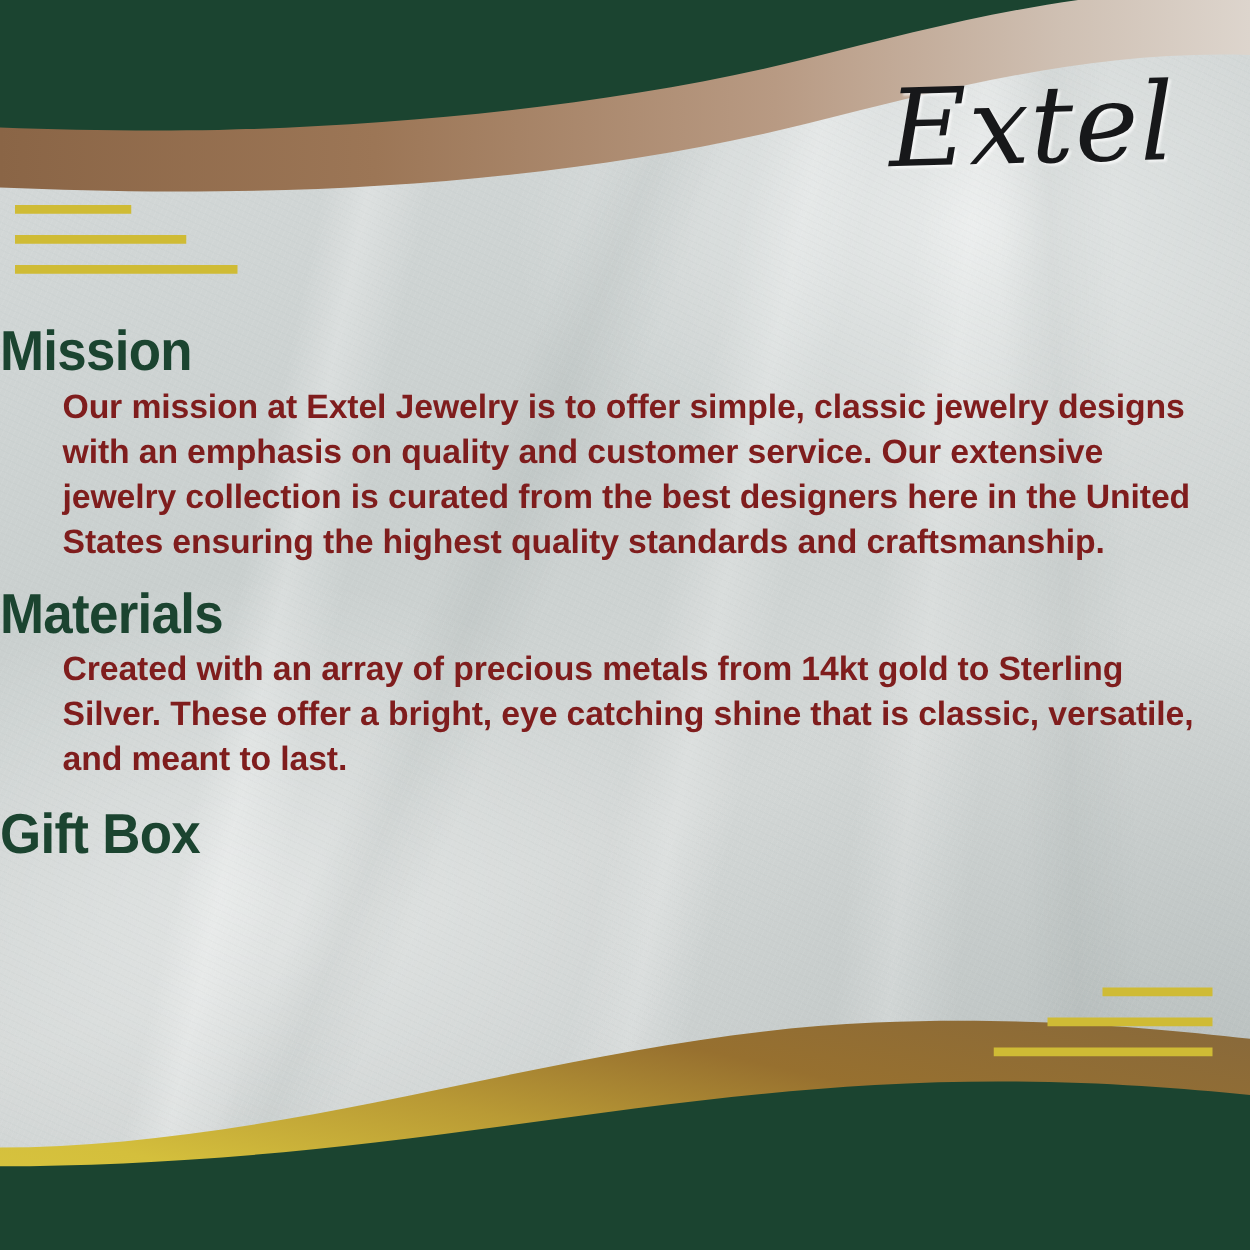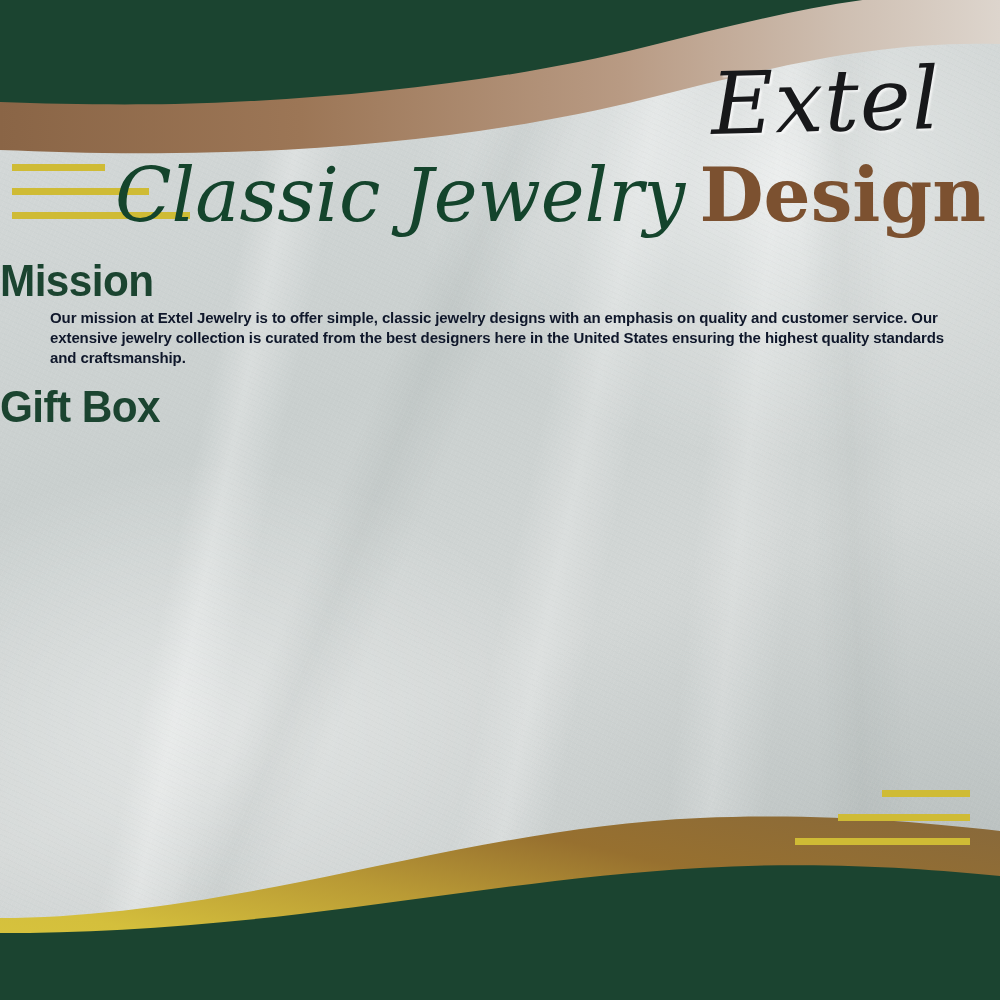--- a/index.html
+++ b/index.html
@@ -128,24 +128,24 @@
     font-size: 45px;
     line-height: 1.12;
     color: #1b4430;
     letter-spacing: -0.6px;
     margin: 0 0 2px 0;
     transform: scaleX(0.94);
     transform-origin: left center;
   }
   .section-body {
     font-family: "Liberation Sans", sans-serif;
-    font-size: 15px;
+    font-size: 27px;
     font-weight: 600;
     line-height: 1.33;
-    color: #0f172a;
+    color: #7f1d1d;
     margin: 0 0 0 50px;
     max-width: 925px;
     letter-spacing: -0.1px;
   }
   .sec-mission { margin-bottom: 14px; }
   .sec-materials { margin-bottom: 16px; }
   .sec-service { margin-bottom: 16px; }
   .sec-gift .section-body { max-width: 720px; }
 </style>
 </head>
@@ -192,31 +192,32 @@
   </div>
 
   <div class="lines lines-br">
     <div class="gold-line l1"></div>
     <div class="gold-line l2"></div>
     <div class="gold-line l3"></div>
   </div>
 
   <div class="brand">Extel</div>
 
-  <div class="headline">
-    <span class="part-1">Classic Jewelry</span><span class="part-2">Design</span>
-  </div>
 
   <div class="sections">
 
     <div class="section sec-mission">
       <h2 class="section-title">Mission</h2>
       <p class="section-body">Our mission at Extel Jewelry is to offer simple, classic jewelry designs with an emphasis on quality and customer service. Our extensive jewelry collection is curated from the best designers here in the United States ensuring the highest quality standards and craftsmanship.</p>
     </div>
 
+    <div class="section sec-materials">
+      <h2 class="section-title">Materials</h2>
+      <p class="section-body">Created with an array of precious metals from 14kt gold to Sterling Silver. These offer a bright, eye catching shine that is classic, versatile, and meant to last.</p>
+    </div>
 
 
     <div class="section sec-gift">
       <h2 class="section-title">Gift Box</h2>
     </div>
 
   </div>
 
 </div>
 

